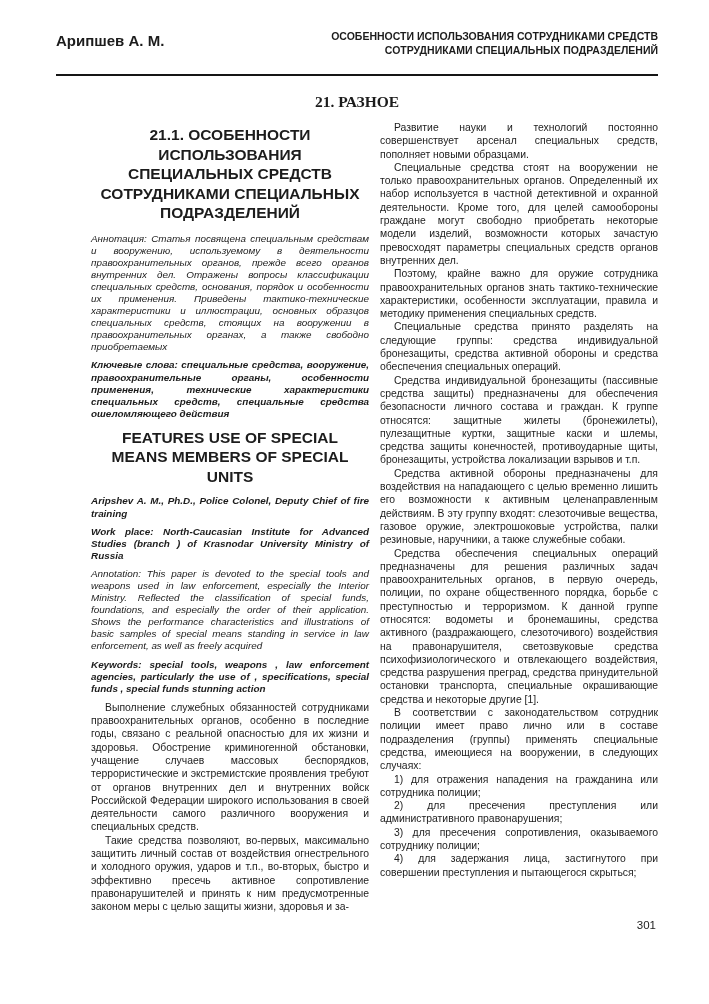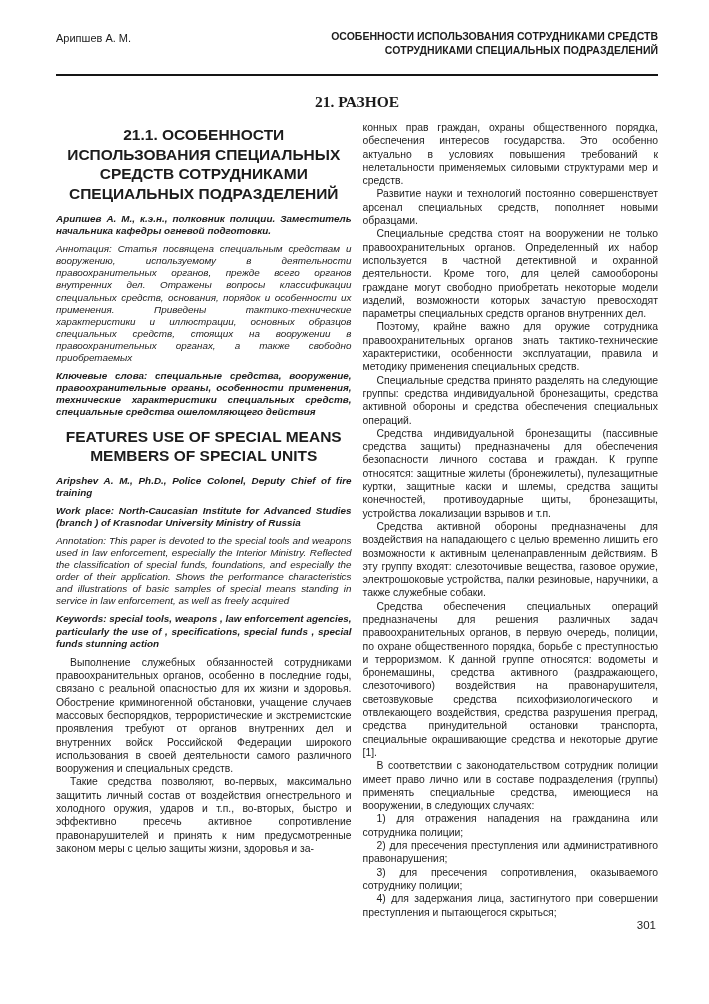--- a/index.html
+++ b/index.html
@@ -15,22 +15,22 @@
     padding: 30px 51px 0 56px;
     overflow: hidden;
   }
   
   .running-head {
     display: flex;
     justify-content: space-between;
     align-items: flex-start;
   }
   .running-author {
-    font-size: 11px;
-    font-weight: normal;
+    font-size: 15px;
+    font-weight: bold;
     padding-top: 2px;
     white-space: nowrap;
   }
   .running-title {
     width: 440px;
     text-align: right;
     font-size: 10.5px;
     font-weight: bold;
     line-height: 13.5px;
   }
@@ -40,21 +40,21 @@
     margin-top: 17px;
   }
   .section-heading {
     text-align: center;
     font-size: 15.5px;
     font-weight: bold;
     margin: 17px 0 10px 0;
     font-family: Liberation Serif, serif;
   }
   
-  .columns { display: flex; gap: 11px; }
+  .columns { display: flex; gap: 11px; margin-left: 35px; }
   .col { flex: 1; min-width: 0; }
   .article-title {
     text-align: center;
     font-size: 15.5px;
     font-weight: bold;
     line-height: 19.5px;
     margin: 4px 6px 10px 6px;
   }
   .article-title.en { margin-top: 8px; margin-bottom: 9px; }
   .meta {
@@ -94,36 +94,34 @@
   </div>
 
   <hr class="head-rule">
 
   <div class="section-heading">21. РАЗНОЕ</div>
 
   <div class="columns">
 
     <div class="col">
       <div class="article-title">21.1. ОСОБЕННОСТИ ИСПОЛЬЗОВАНИЯ СПЕЦИАЛЬНЫХ СРЕДСТВ СОТРУДНИКАМИ СПЕЦИАЛЬНЫХ ПОДРАЗДЕЛЕНИЙ</div>
-      <p class="meta bold">Арипшев А. М., к.э.н., полковник полиции. Заместитель начальника кафедры огневой подготовки.</p>
       <p class="meta">Аннотация: Статья посвящена специальным средствам и вооружению, используемому в деятельности правоохранительных органов, прежде всего органов внутренних дел. Отражены вопросы классификации специальных средств, основания, порядок и особенности их применения. Приведены тактико-технические характеристики и иллюстрации, основных образцов специальных средств, стоящих на вооружении в правоохранительных органах, а также свободно приобретаемых</p>
       <p class="meta bold">Ключевые слова: специальные средства, вооружение, правоохранительные органы, особенности применения, технические характеристики специальных средств, специальные средства ошеломляющего действия</p>
 
       <div class="article-title en">FEATURES USE OF SPECIAL MEANS MEMBERS OF SPECIAL UNITS</div>
       <p class="meta bold">Aripshev A. M., Ph.D., Police Colonel, Deputy Chief of fire training</p>
       <p class="meta bold">Work place: North-Caucasian Institute for Advanced Studies (branch ) of Krasnodar University Ministry of Russia</p>
       <p class="meta">Annotation: This paper is devoted to the special tools and weapons used in law enforcement, especially the Interior Ministry. Reflected the classification of special funds, foundations, and especially the order of their application. Shows the performance characteristics and illustrations of basic samples of special means standing in service in law enforcement, as well as freely acquired</p>
       <p class="meta bold">Keywords: special tools, weapons , law enforcement agencies, particularly the use of , specifications, special funds , special funds stunning action</p>
 
       <p class="body-p">Выполнение служебных обязанностей сотрудниками правоохранительных органов, особенно в последние годы, связано с реальной опасностью для их жизни и здоровья. Обострение криминогенной обстановки, учащение случаев массовых беспорядков, террористические и экстремистские проявления требуют от органов внутренних дел и внутренних войск Российской Федерации широкого использования в своей деятельности самого различного вооружения и специальных средств.</p>
       <p class="body-p">Такие средства позволяют, во-первых, максимально защитить личный состав от воздействия огнестрельного и холодного оружия, ударов и т.п., во-вторых, быстро и эффективно пресечь активное сопротивление правонарушителей и принять к ним предусмотренные законом меры с целью защиты жизни, здоровья и за-</p>
     </div>
 
     <div class="col">
-      <p class="body-p no-indent">конных прав граждан, охраны общественного порядка, обеспечения интересов государства. Это особенно актуально в условиях повышения требований к нелетальности применяемых силовыми структурами мер и средств.</p>
       <p class="body-p">Развитие науки и технологий постоянно совершенствует арсенал специальных средств, пополняет новыми образцами.</p>
       <p class="body-p">Специальные средства стоят на вооружении не только правоохранительных органов. Определенный их набор используется в частной детективной и охранной деятельности. Кроме того, для целей самообороны граждане могут свободно приобретать некоторые модели изделий, возможности которых зачастую превосходят параметры специальных средств органов внутренних дел.</p>
       <p class="body-p">Поэтому, крайне важно для оружие сотрудника правоохранительных органов знать тактико-технические характеристики, особенности эксплуатации, правила и методику применения специальных средств.</p>
       <p class="body-p">Специальные средства принято разделять на следующие группы: средства индивидуальной бронезащиты, средства активной обороны и средства обеспечения специальных операций.</p>
       <p class="body-p">Средства индивидуальной бронезащиты (пассивные средства защиты) предназначены для обеспечения безопасности личного состава и граждан. К группе относятся: защитные жилеты (бронежилеты), пулезащитные куртки, защитные каски и шлемы, средства защиты конечностей, противоударные щиты, бронезащиты, устройства локализации взрывов и т.п.</p>
       <p class="body-p">Средства активной обороны предназначены для воздействия на нападающего с целью временно лишить его возможности к активным целенаправленным действиям. В эту группу входят: слезоточивые вещества, газовое оружие, электрошоковые устройства, палки резиновые, наручники, а также служебные собаки.</p>
       <p class="body-p">Средства обеспечения специальных операций предназначены для решения различных задач правоохранительных органов, в первую очередь, полиции, по охране общественного порядка, борьбе с преступностью и терроризмом. К данной группе относятся: водометы и бронемашины, средства активного (раздражающего, слезоточивого) воздействия на правонарушителя, светозвуковые средства психофизиологического и отвлекающего воздействия, средства разрушения преград, средства принудительной остановки транспорта, специальные окрашивающие средства и некоторые другие [1].</p>
       <p class="body-p">В соответствии с законодательством сотрудник полиции имеет право лично или в составе подразделения (группы) применять специальные средства, имеющиеся на вооружении, в следующих случаях:</p>
       <p class="body-p">1) для отражения нападения на гражданина или сотрудника полиции;</p>
       <p class="body-p">2) для пресечения преступления или административного правонарушения;</p>

